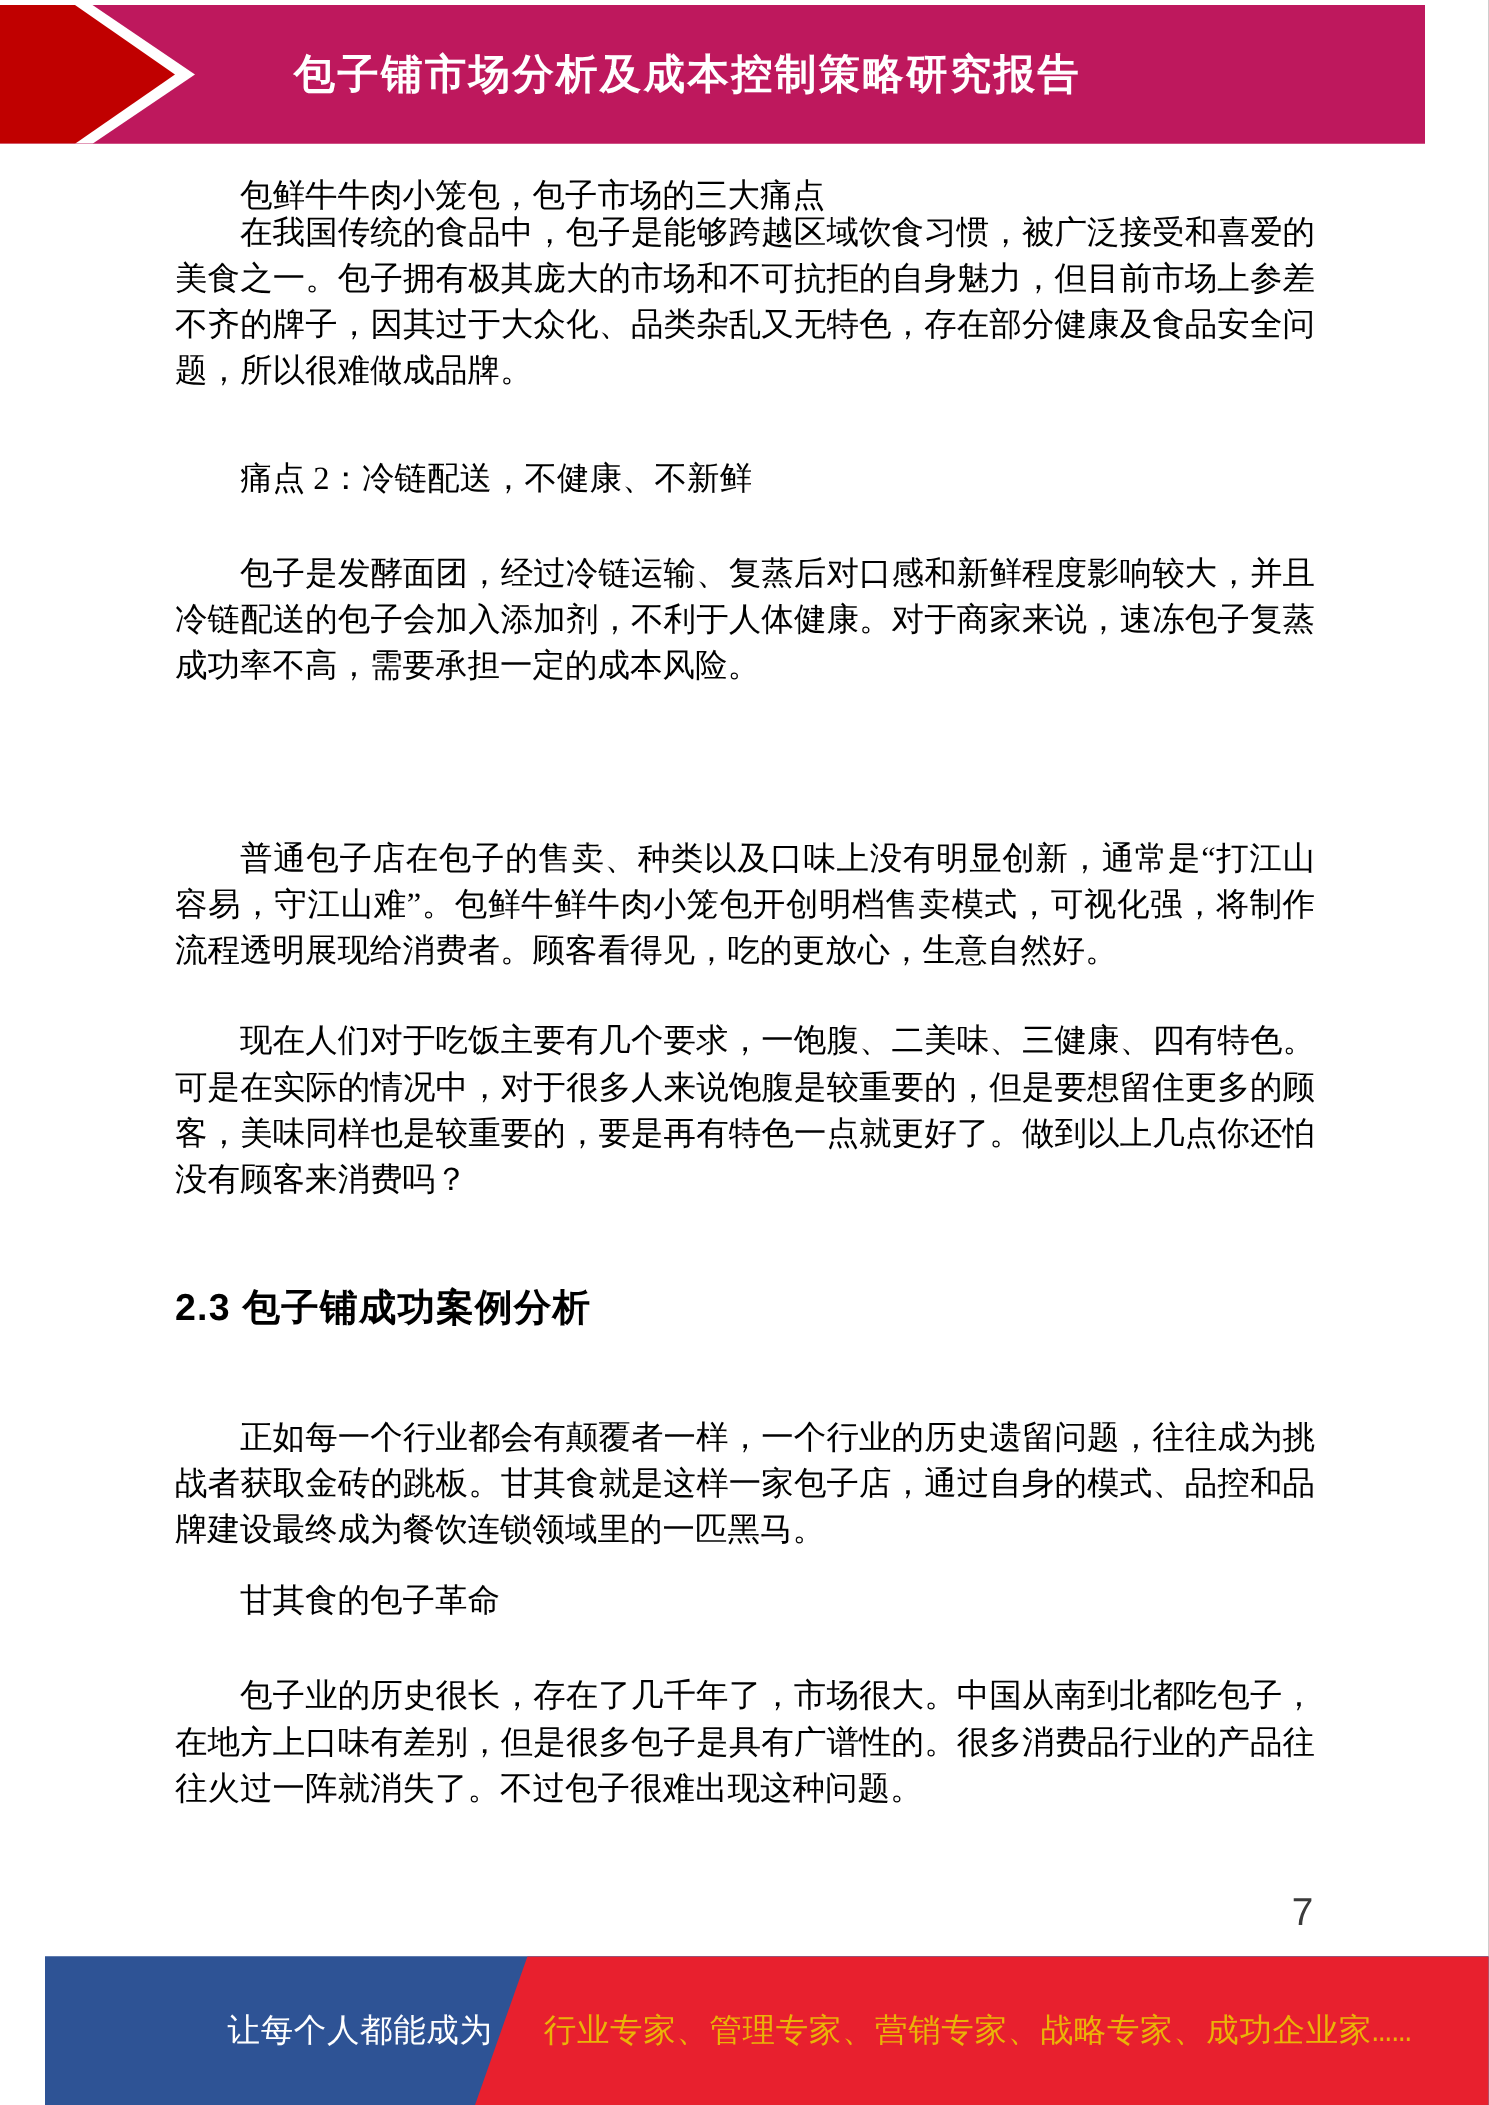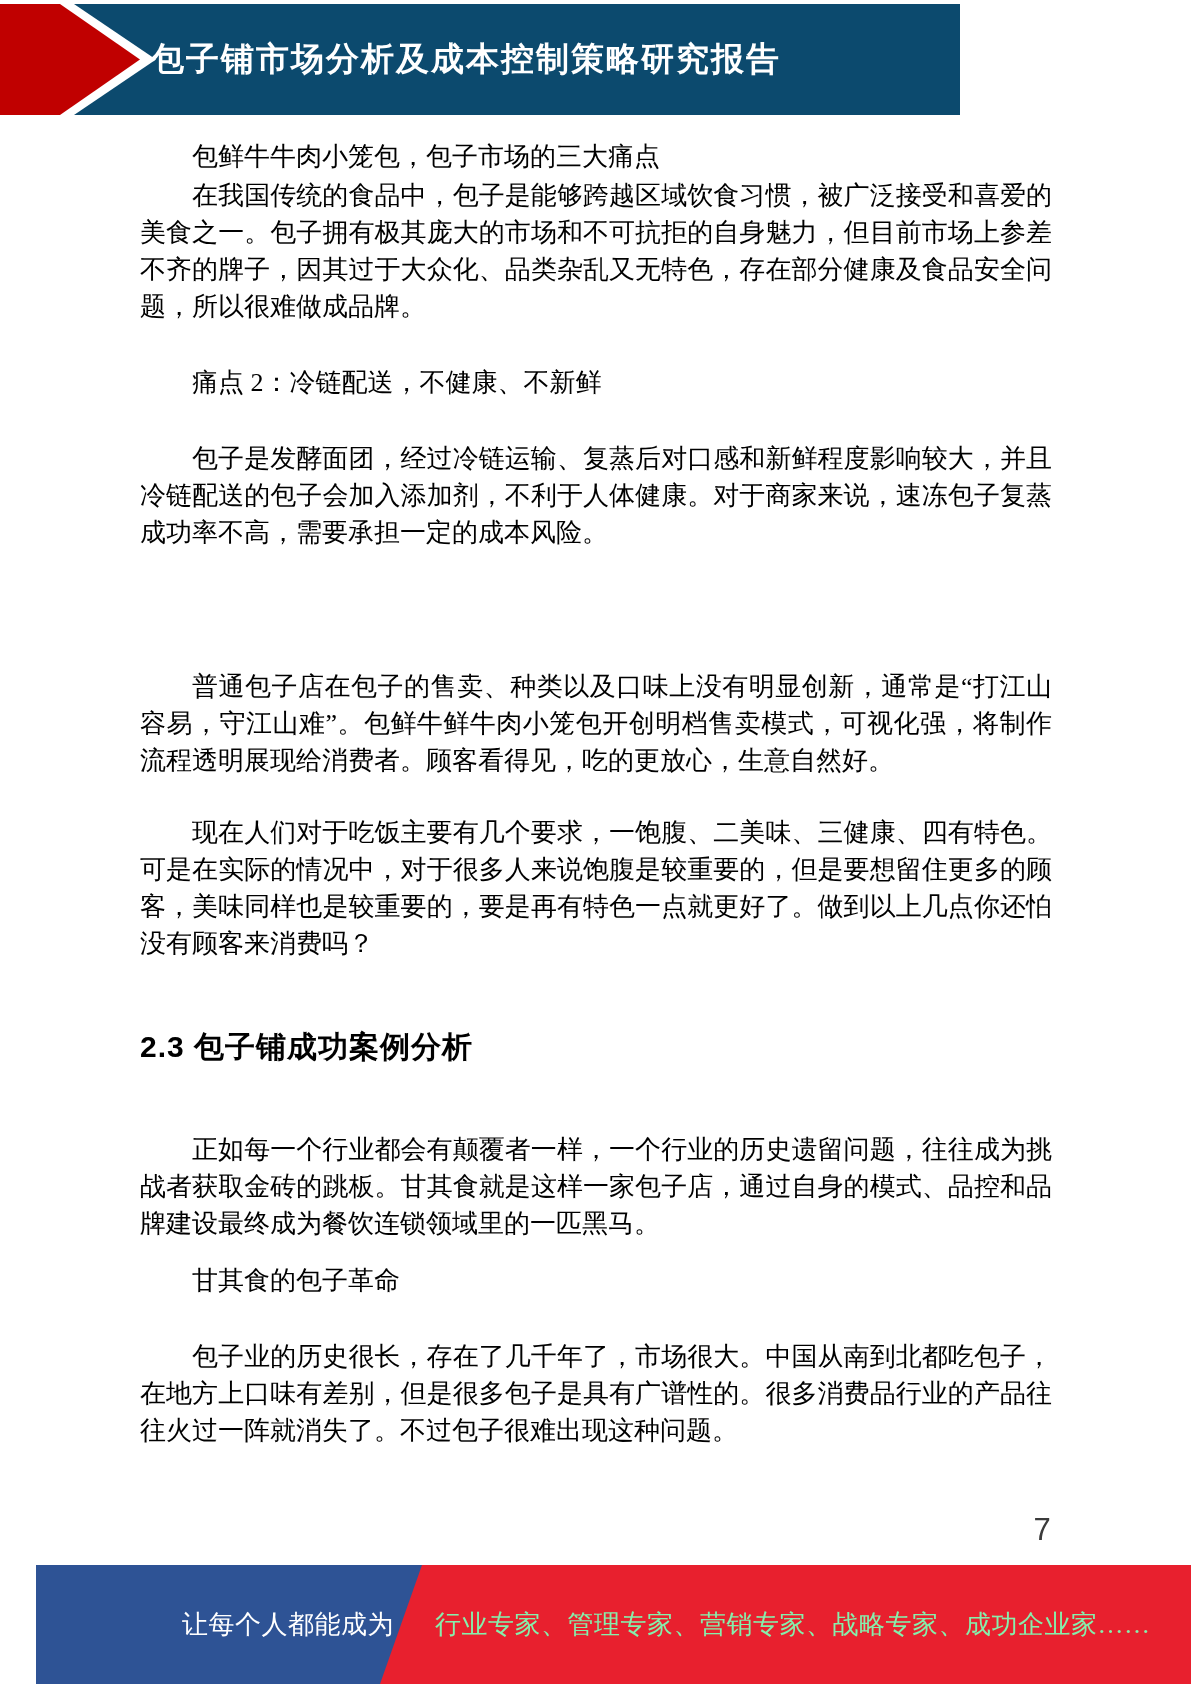--- a/index.html
+++ b/index.html
@@ -7,23 +7,23 @@
     position:relative;
     width:1191px;height:1684px;
     background:#ffffff;
     margin:0 auto;
     overflow:hidden;
     font-family:"Liberation Serif","DejaVu Serif",serif;
   }
 
   
   .banner{
-    position:absolute;top:4px;left:0;width:948px;height:111px;
-    background:#0c4a6e;
-    display:flex;align-items:center;justify-content:center;padding-left:12px;
+    position:absolute;top:4px;left:0;width:1140px;height:111px;
+    background:#be185d;
+    display:flex;align-items:center;justify-content:center;
   }
   .banner-title{
     color:#ffffff;
     font-family:"Liberation Sans","DejaVu Sans",sans-serif;
     font-weight:bold;
     font-size:33px;
     letter-spacing:2px;
     padding-right:40px;
     white-space:nowrap;
   }
@@ -82,40 +82,40 @@
     display:flex;align-items:center;
     color:#ffffff;
     font-family:"Liberation Sans","DejaVu Sans",sans-serif;
     font-size:26px;
     letter-spacing:0.5px;
     z-index:2;
   }
   .footer-right-text{
     position:absolute;left:399px;top:0;height:100%;
     display:flex;align-items:center;
-    color:#86efac;
-    font-family:Liberation Serif, serif;
+    color:#eab308;
+    font-family:Liberation Mono, monospace;
     font-size:26px;
     letter-spacing:0.5px;
     z-index:2;
   }
 </style>
 </head>
 <body>
 
 <div class="page">
 
   <header class="banner">
     <div class="arrow-outline"></div>
     <div class="arrow-red"></div>
     <span class="banner-title">包子铺市场分析及成本控制策略研究报告</span>
   </header>
 
   <div class="blk indent" style="top:138px">包鲜牛牛肉小笼包，包子市场的三大痛点</div>
-  <div class="blk indent" style="top:177px">在我国传统的食品中，包子是能够跨越区域饮食习惯，被广泛接受和喜爱的美食之一。包子拥有极其庞大的市场和不可抗拒的自身魅力，但目前市场上参差不齐的牌子，因其过于大众化、品类杂乱又无特色，存在部分健康及食品安全问题，所以很难做成品牌。</div>
+  <div class="blk indent" style="top:167px">在我国传统的食品中，包子是能够跨越区域饮食习惯，被广泛接受和喜爱的美食之一。包子拥有极其庞大的市场和不可抗拒的自身魅力，但目前市场上参差不齐的牌子，因其过于大众化、品类杂乱又无特色，存在部分健康及食品安全问题，所以很难做成品牌。</div>
   <div class="blk indent" style="top:364px">痛点 2：冷链配送，不健康、不新鲜</div>
   <div class="blk indent" style="top:440px">包子是发酵面团，经过冷链运输、复蒸后对口感和新鲜程度影响较大，并且冷链配送的包子会加入添加剂，不利于人体健康。对于商家来说，速冻包子复蒸成功率不高，需要承担一定的成本风险。</div>
   <div class="blk indent" style="top:668px">普通包子店在包子的售卖、种类以及口味上没有明显创新，通常是“打江山容易，守江山难”。包鲜牛鲜牛肉小笼包开创明档售卖模式，可视化强，将制作流程透明展现给消费者。顾客看得见，吃的更放心，生意自然好。</div>
   <div class="blk indent" style="top:814px">现在人们对于吃饭主要有几个要求，一饱腹、二美味、三健康、四有特色。可是在实际的情况中，对于很多人来说饱腹是较重要的，但是要想留住更多的顾客，美味同样也是较重要的，要是再有特色一点就更好了。做到以上几点你还怕没有顾客来消费吗？</div>
 
   <h2 class="section-heading" style="top:1016px">2.3 包子铺成功案例分析</h2>
 
   <div class="blk indent" style="top:1131px">正如每一个行业都会有颠覆者一样，一个行业的历史遗留问题，往往成为挑战者获取金砖的跳板。甘其食就是这样一家包子店，通过自身的模式、品控和品牌建设最终成为餐饮连锁领域里的一匹黑马。</div>
   <div class="blk indent" style="top:1262px">甘其食的包子革命</div>
   <div class="blk indent" style="top:1338px">包子业的历史很长，存在了几千年了，市场很大。中国从南到北都吃包子，在地方上口味有差别，但是很多包子是具有广谱性的。很多消费品行业的产品往往火过一阵就消失了。不过包子很难出现这种问题。</div>

